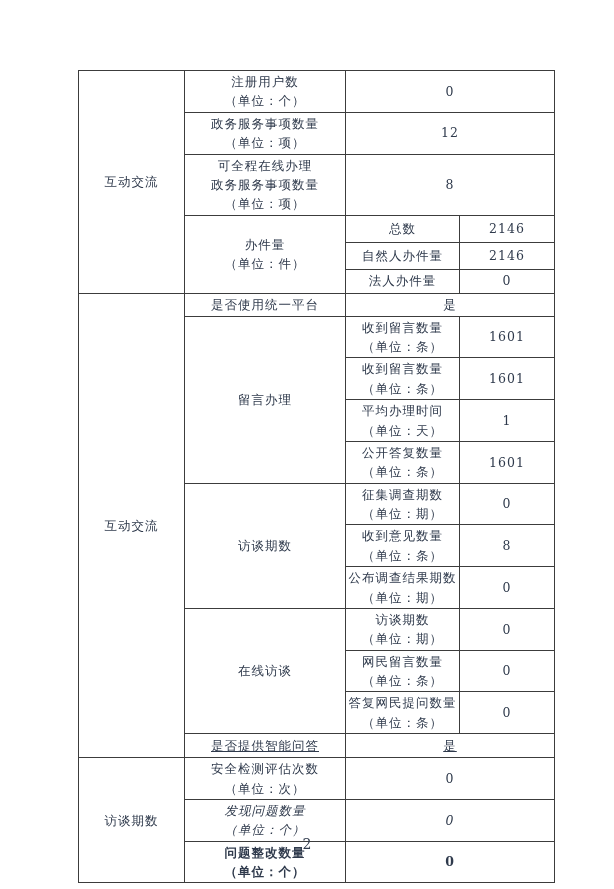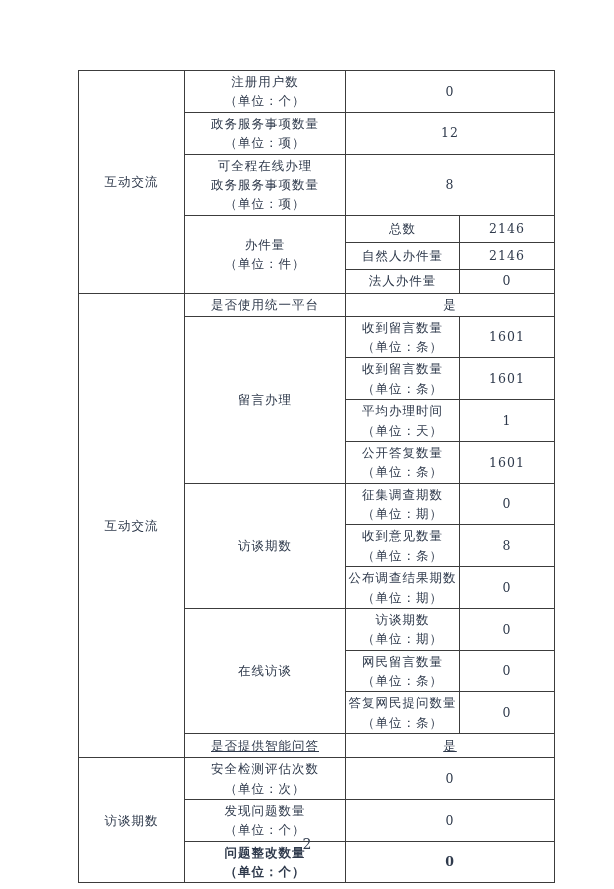--- a/index.html
+++ b/index.html
@@ -189,21 +189,21 @@
     <tr style="height:40px;">
       <td rowspan="3">
         <div class="lbl">访谈期数</div>
       </td>
       <td>
         <div class="lbl">安全检测评估次数</div>
         <div class="lbl">（单位：次）</div>
       </td>
       <td colspan="2" class="val">0</td>
     </tr>
-    <tr style="height:40px;">
+    <tr style="height:40px;font-style:italic;">
       <td>
         <div class="lbl">发现问题数量</div>
         <div class="lbl">（单位：个）</div>
       </td>
       <td colspan="2" class="val">0</td>
     </tr>
     <tr style="height:41px;font-weight:bold;">
       <td>
         <div class="lbl">问题整改数量</div>
         <div class="lbl">（单位：个）</div>

